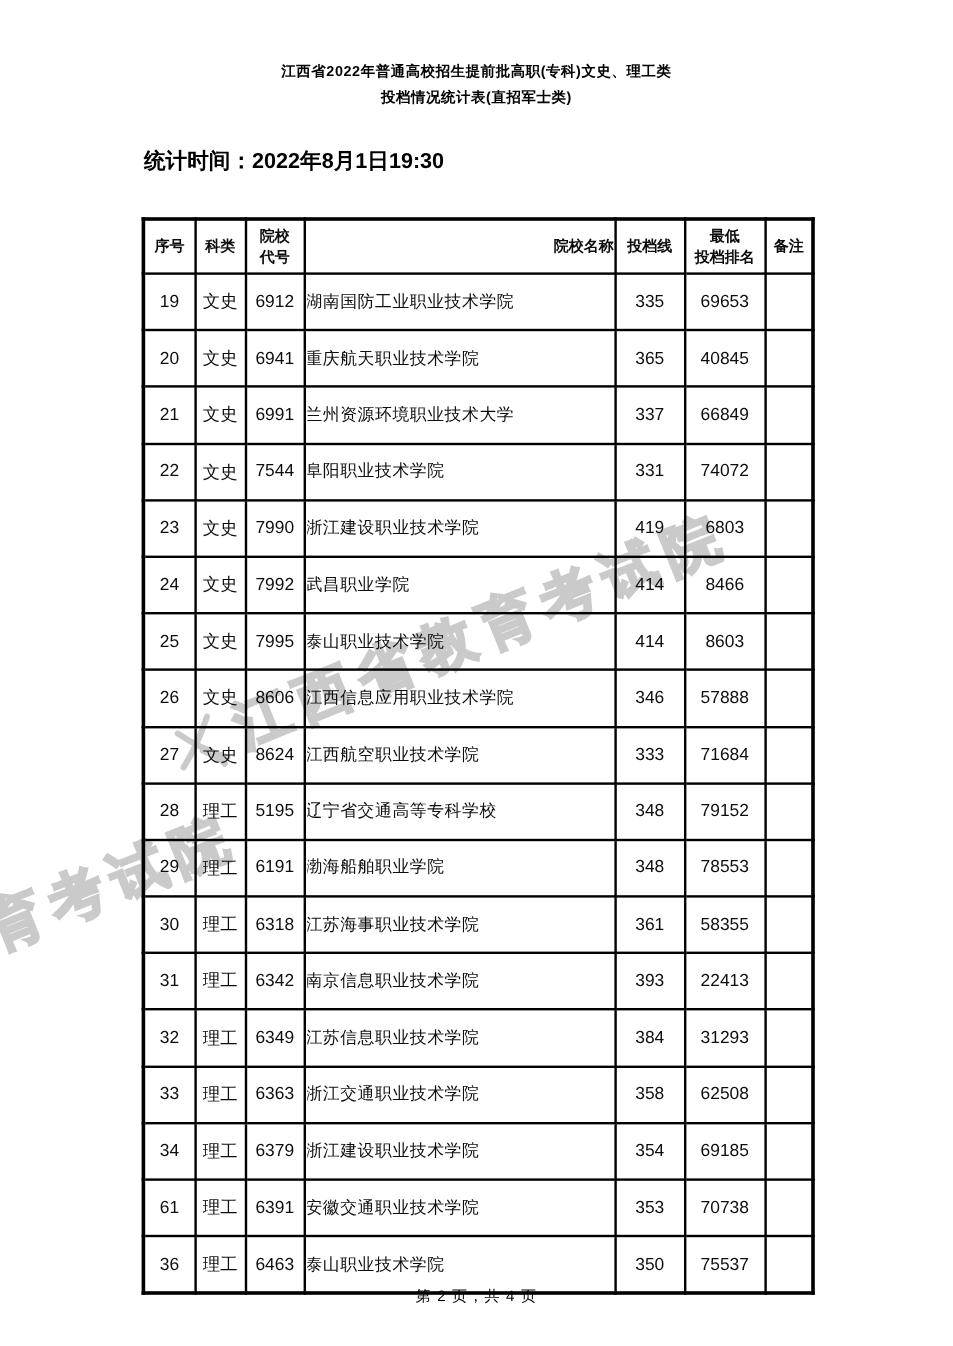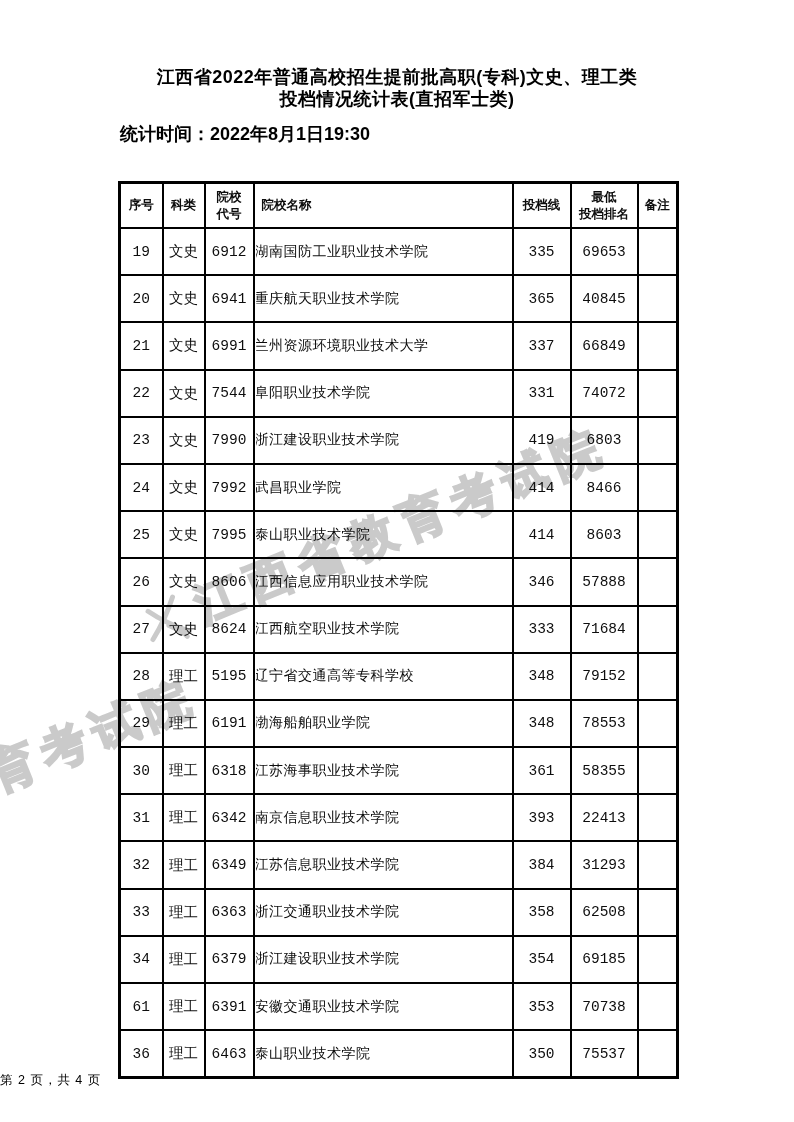--- a/index.html
+++ b/index.html
@@ -27,23 +27,23 @@
   .wm-text {
     font-size: 46px; font-weight: bold; letter-spacing: 9px;
     color: transparent;
     -webkit-text-stroke: 2.5px var(--wm-color, #b9b9b9);
     opacity: .75;
   }
   .wm-line1 { left: 142px; top: 600px; }
   .wm-line2 { left: -212px; top: 828px; }
   
   .title {
-    position: absolute; top: 66px; left: 0; width: 100%;
+    position: absolute; top: 48px; left: 0; width: 100%;
     text-align: center; z-index: 2;
-    font-weight: bold; font-size: 18px; line-height: 22px; color: #000;
+    font-weight: bold; font-size: 12px; line-height: 22px; color: #000;
     letter-spacing: .5px;
   }
   .stat-time {
     position: absolute; top: 122px; left: 120px; z-index: 2;
     font-weight: bold; font-size: 18px; color: #000;
   }
   
   .table-wrap { position: absolute; top: 158px; left: 118px; z-index: 2; }
   table.grid {
     border-collapse: collapse; table-layout: fixed;
@@ -53,31 +53,31 @@
     border: 2px solid #000;
     padding: 0; margin: 0;
     vertical-align: middle;
     color: #0d0d0d;
     overflow: hidden;
   }
   table.grid th {
     font-size: 12.5px; font-weight: bold; line-height: 1.3;
     text-align: center; white-space: pre-line; height: 43px;
   }
-  table.grid th.h-name { text-align: left; padding-left: 7px; }
-  table.grid tbody tr { height: 47.2px; font-family: Liberation Mono, monospace; }
+  table.grid th.h-name { text-align: right; padding-left: 7px; }
+  table.grid tbody tr { height: 47.2px; }
   td.c  { text-align: center; font-size: 14.5px; }
   td.name {
     text-align: left; padding-left: 7px;
     font-size: 14px; letter-spacing: .5px; color: #1c1c1c; border-radius: 21px;
   }
   
   .footer {
     position: absolute; top: 1072px; left: 0; width: 100%;
-    z-index: 2;
+    text-align: center; z-index: 2;
     font-size: 12.5px; color: #000; letter-spacing: 1px;
   }
 </style>
 </head>
 <body>
 
 <div class="page">
 
   <div class="watermark">
     <div class="wm-line wm-line1">

